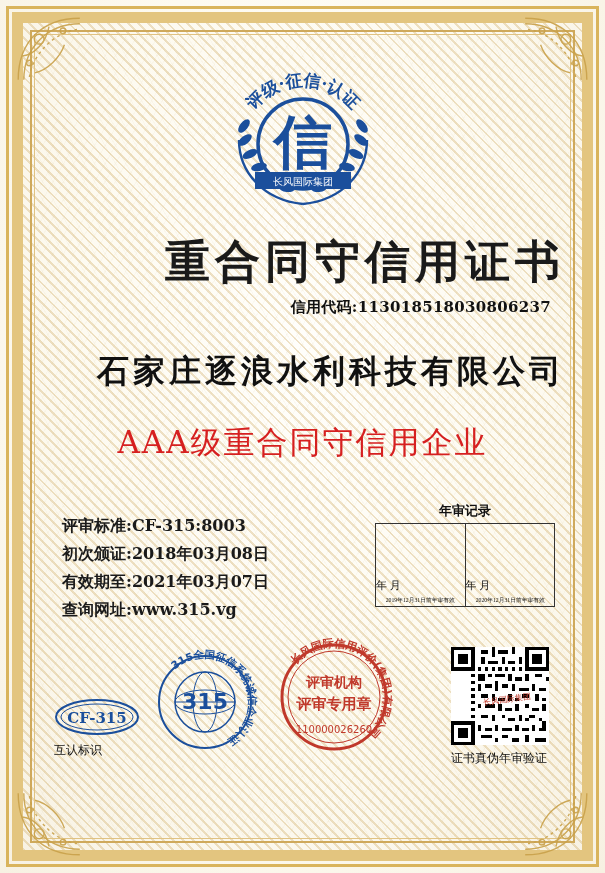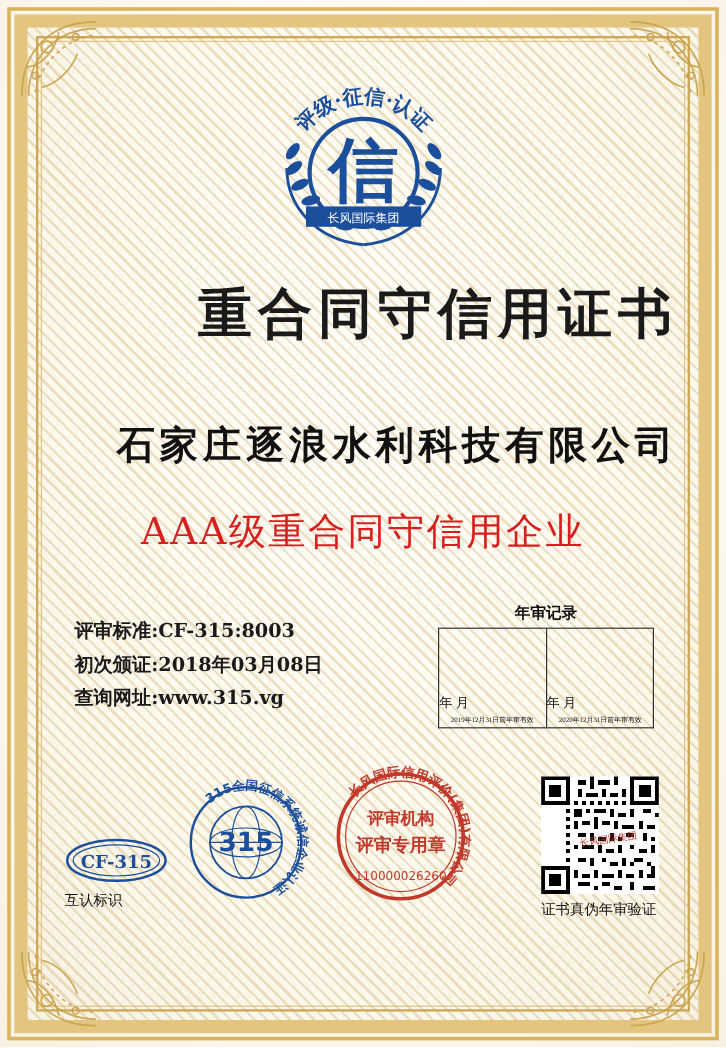--- a/index.html
+++ b/index.html
@@ -116,21 +116,21 @@
     position:absolute;top:472px;left:22px;
     font-family:"DejaVu Serif", serif;
     font-size:16px;
     color:#1a1a1a;
     line-height:28px;
   }
   .details div{white-space:nowrap;font-weight:bold;}
 
   
   .review{
-    position:absolute;top:462px;right:20px;
+    position:absolute;top:462px;right:10px;
     width:180px;
     padding-left:28px;
   }
   .review-title{
     text-align:center;
     font-family:"DejaVu Serif", serif;
     font-size:13px;
     color:#111;
     padding-bottom:3px;
     font-weight:bold;
@@ -302,28 +302,32 @@
         <circle cx="84" cy="80" r="45" fill="none" stroke="#1b4f9c" stroke-width="3.5"></circle>
         <text x="84" y="98" text-anchor="middle" font-family="DejaVu Serif, serif" font-size="58" font-weight="bold" fill="#1b4f9c">信</text>
 
         <rect x="36" y="108" width="96" height="17" fill="#1b4f9c"></rect>
         <text x="84" y="121" text-anchor="middle" font-family="DejaVu Sans, sans-serif" font-size="10" fill="#ffffff">长风国际集团</text>
       </svg>
     </div>
 
     <div class="main-title">重合同守信用证书</div>
 
+    <div class="code-line">
+      <span>信用代码:</span><span>113018518030806237</span>
+    </div>
 
     <div class="company">石家庄逐浪水利科技有限公司</div>
 
     <div class="award">AAA级重合同守信用企业</div>
 
     <div class="details">
       <div>评审标准:CF-315:8003</div>
       <div>初次颁证:2018年03月08日</div>
+      <div>有效期至:2021年03月07日</div>
       <div>查询网址:www.315.vg</div>
     </div>
 
     <div class="review">
       <div class="review-title">年审记录</div>
       <div class="review-box">
         <div class="review-cell">
           <div class="rc-ym">年 月</div>
           <div class="rc-note">2019年12月31日前年审有效</div>
         </div>

